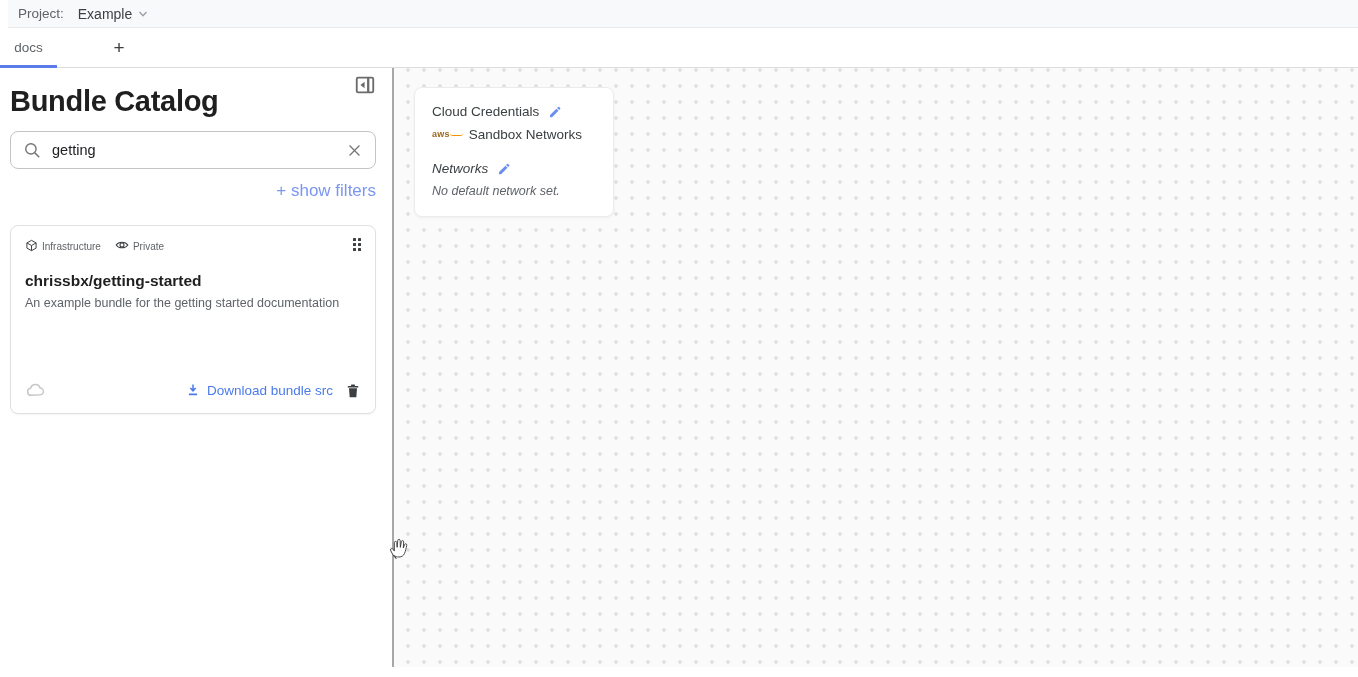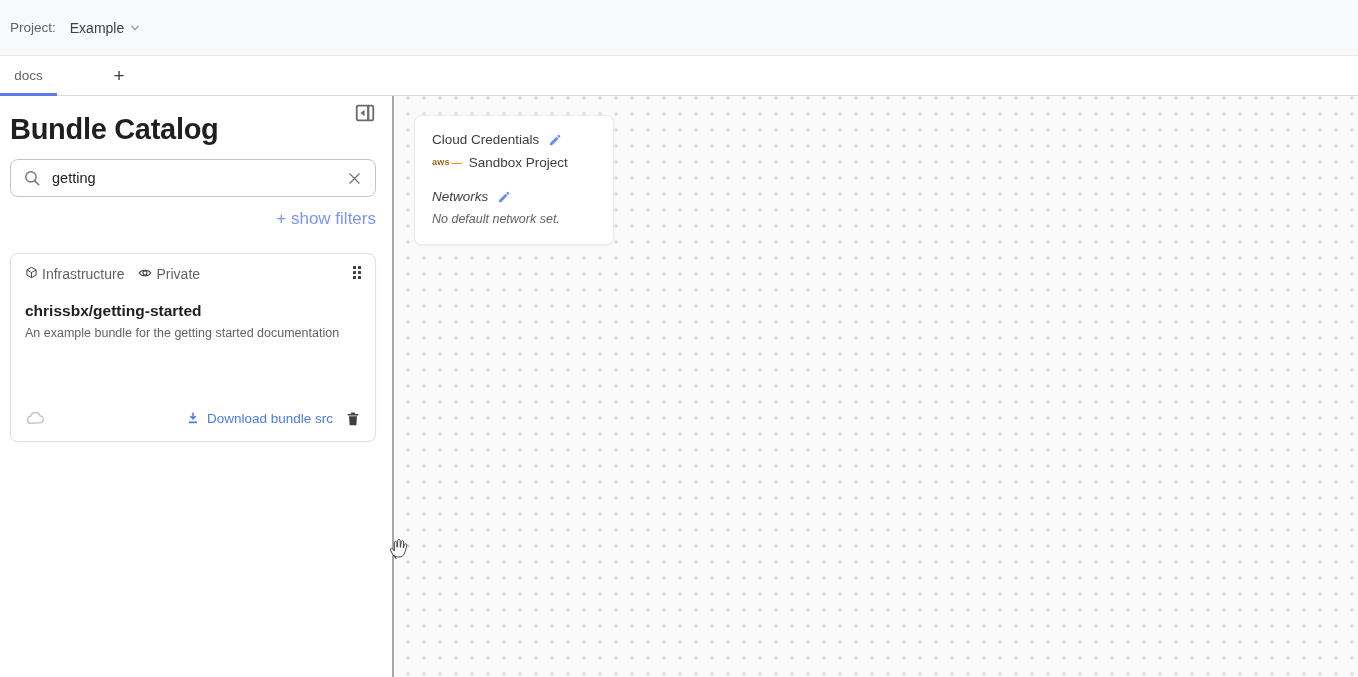--- a/index.html
+++ b/index.html
@@ -1,21 +1,21 @@
 <!DOCTYPE html>
 <html><head>
 <meta charset="utf-8">
 <style>
   * { margin:0; padding:0; box-sizing:border-box; }
   html,body { width:1358px; height:677px; overflow:hidden; font-family:"Liberation Sans", sans-serif; background:#fff; }
 
   
   .topbar {
-    height:56px; background:#f8f9fa; border-bottom:1px solid #e8eaed;
-    display:flex; align-items:center; padding-left:10px;
+    height:28px; background:#f8f9fa; border-bottom:1px solid #e8eaed;
+    display:flex; align-items:center; padding-left:10px;margin-left:8px;
   }
   .topbar .proj-label { font-size:13.5px; color:#5f6368; }
   .project-select {
     display:flex; align-items:center; gap:6px; background:none; border:none;
     margin-left:14px; cursor:pointer; font-family:inherit;
   }
   .project-select .proj-value { font-size:14px; color:#3c4043; font-weight:500; }
   .chev { width:10px; height:10px; }
 
   
@@ -70,21 +70,21 @@
     background:none; border:none; color:#7b96f0; font-size:17px; cursor:pointer; font-family:inherit;
   }
 
   
   .bundle-card {
     margin:24px 16px 0 10px; height:189px; border:1px solid #e0e0e0; border-radius:8px;
     background:#fff; box-shadow:0 1px 2px rgba(0,0,0,0.04);
     padding:12px 14px; position:relative; display:flex; flex-direction:column;
   }
   .badge-row { display:flex; align-items:center; gap:14px; }
-  .badge { display:flex; align-items:flex-start; gap:4px; font-size:14px; color:#5f6368; }
+  .badge { display:flex; align-items:flex-end; gap:4px; font-size:10px; color:#5f6368; }
   .drag-handle {
     position:absolute; top:10px; right:12px; display:grid;
     grid-template-columns:repeat(2, 3px); grid-auto-rows:3px; gap:2px; cursor:grab; padding:2px;
   }
   .drag-handle i { background:#3c4043; border-radius:0.5px; }
   .bundle-title { font-size:15.5px; font-weight:700; color:#1f1f1f; margin-top:20px; }
   .bundle-desc { font-size:12.5px; color:#5f6368; margin-top:6px; }
   .card-footer { margin-top:auto; display:flex; align-items:center; }
   .dl-link {
     margin-left:auto; background:none; border:none; cursor:pointer; display:flex;
@@ -226,21 +226,21 @@
               <path d="M3.5 17.3 V20.8 H7 L18 9.8 L14.5 6.3 Z" fill="#6b8df2"></path>
               <path d="M20.8 7 a1.3 1.3 0 0 0 0 -1.85 L19.1 3.4 a1.3 1.3 0 0 0 -1.85 0 L15.6 5 L19.1 8.6 Z" fill="#6b8df2"></path>
             </svg>
           </button>
         </div>
         <div class="dc-value-row">
           <span class="aws-logo">
             <span class="aws-text">aws</span>
             <span class="aws-swoosh"></span>
           </span>
-          <span class="dc-value">Sandbox Project</span>
+          <span class="dc-value">Sandbox Networks</span>
         </div>
       </div>
 
       <div class="dc-section">
         <div class="dc-label-row">
           <span class="dc-label">Networks</span>
           <button class="edit-btn">
             <svg viewBox="0 0 24 24" width="14" height="14">
               <path d="M3.5 17.3 V20.8 H7 L18 9.8 L14.5 6.3 Z" fill="#6b8df2"></path>
               <path d="M20.8 7 a1.3 1.3 0 0 0 0 -1.85 L19.1 3.4 a1.3 1.3 0 0 0 -1.85 0 L15.6 5 L19.1 8.6 Z" fill="#6b8df2"></path>

